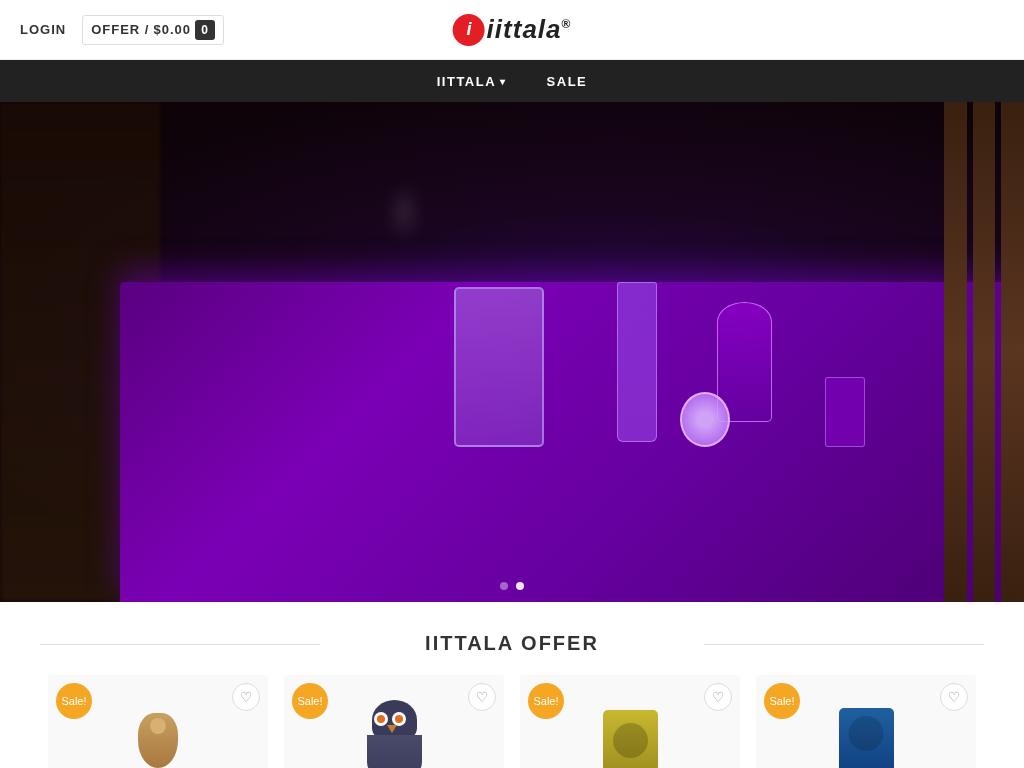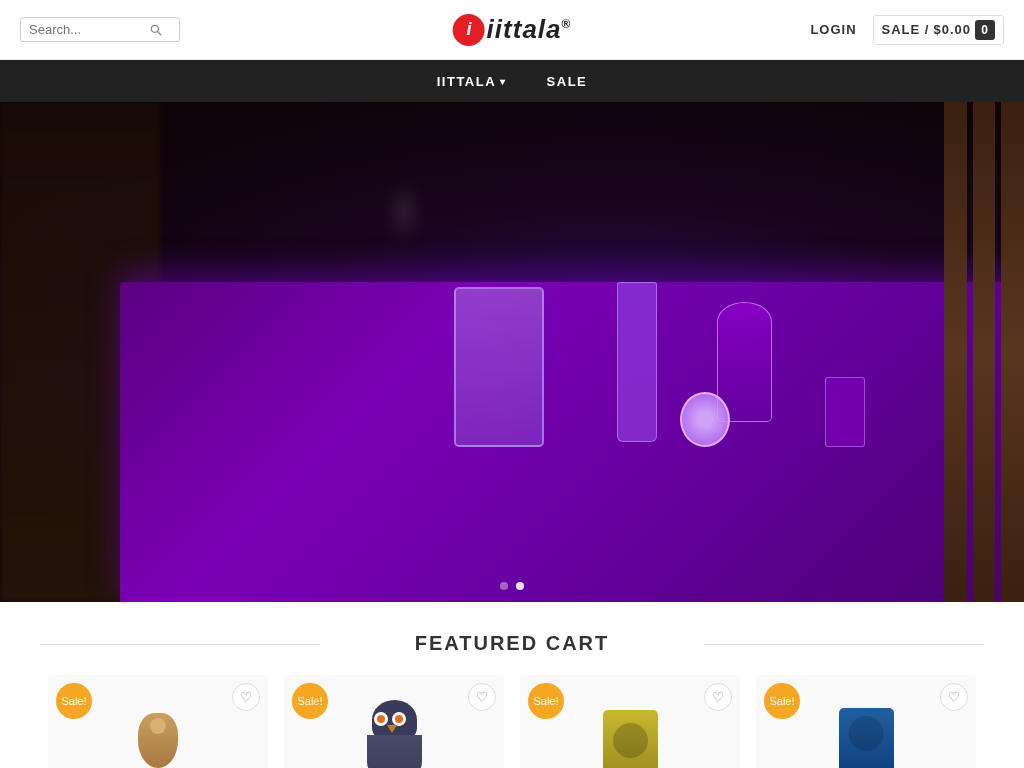--- a/index.html
+++ b/index.html
@@ -475,43 +475,34 @@
       width: 35px;
       height: 35px;
       background: rgba(0,0,0,0.15);
       border-radius: 50%;
     }
   </style>
 </head>
 <body>
 
 <header class="header">
-  <form class="search-form">
-    <input type="text" placeholder="Search..." style="">
-    <button type="submit">
-      <svg class="search-icon-svg" viewBox="0 0 24 24">
-        <circle cx="10" cy="10" r="6" stroke="#888" stroke-width="2" fill="none"></circle>
-        <line x1="15" y1="15" x2="21" y2="21" stroke="#888" stroke-width="2"></line>
-      </svg>
-    </button>
-  </form>
 
   <div class="logo-wrapper">
     <a class="logo" href="#">
       <span class="logo-i-circle">i</span>
       <span class="logo-text">
         <span>iittala</span><span class="logo-reg">®</span>
       </span>
     </a>
   </div>
 
   <div class="header-right">
     <a href="#" class="header-login">LOGIN</a>
     <a href="#" class="cart-btn">
-      <span>SALE /</span>
+      <span>OFFER /</span>
       <span>$0.00</span>
       <span class="cart-count">0</span>
     </a>
   </div>
 </header>
 
 <nav class="nav">
   <a href="#" class="nav-item">
     <span>IITTALA</span>
     <span class="chevron-down">▾</span>
@@ -544,21 +535,21 @@
     <div class="smoke"></div>
   </div>
 
   <div class="carousel-dots">
     <div class="dot"></div>
     <div class="dot active"></div>
   </div>
 </section>
 
 <section class="featured">
-  <h2 class="featured-title">FEATURED CART</h2>
+  <h2 class="featured-title">IITTALA OFFER</h2>
 
   <div class="products-row">
 
     <div class="product-card">
       <div class="product-img-area">
         <span class="sale-badge">Sale!</span>
         <button class="wishlist-btn">♡</button>
         <div class="bird-shape"></div>
       </div>
     </div>

